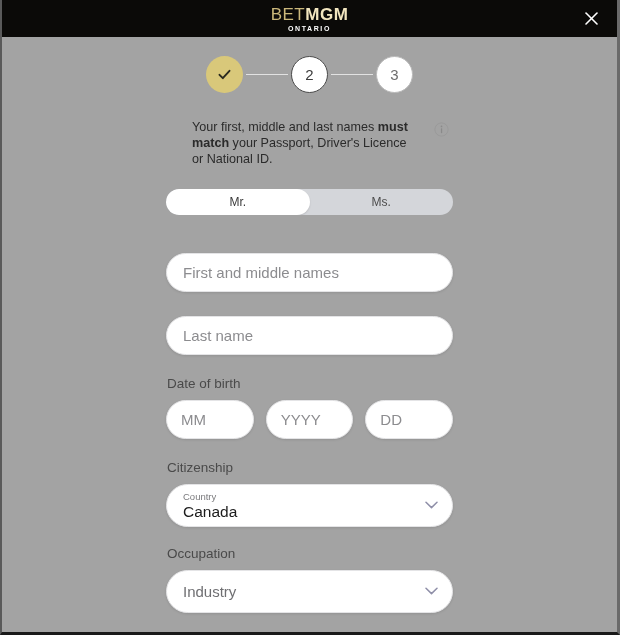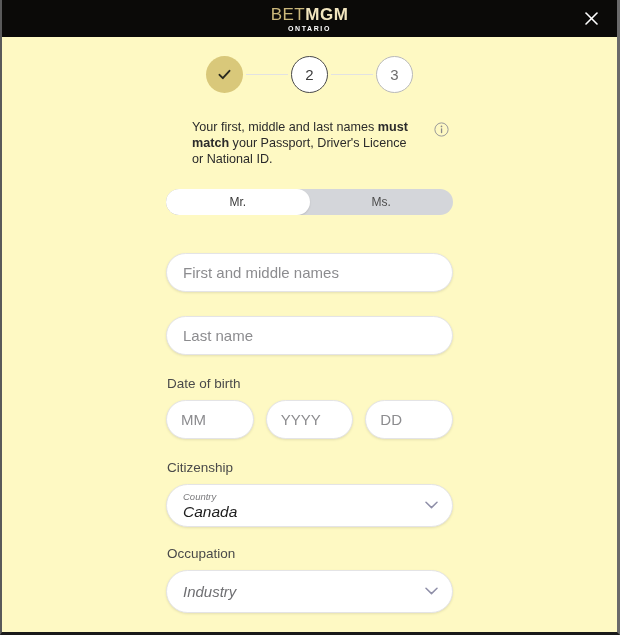--- a/index.html
+++ b/index.html
@@ -8,21 +8,21 @@
     background: #ffffff;
   }
   body {
     font-family: "Liberation Sans", sans-serif;
     -webkit-font-smoothing: antialiased;
   }
   #page {
     position: relative;
     width: 620px;
     height: 635px;
-    background: #fef9c3;
+    background: #a3a3a3;
     box-sizing: border-box;
     border-left: 2px solid #5a5a5a;
     border-right: 3px solid #6a6a6a;
     border-bottom: 3px solid #1a1a1a;
     overflow: hidden;
   }
 
   
   .header {
     position: relative;
@@ -208,21 +208,20 @@
     flex: 1;
     min-width: 0;
     padding: 0 14px;
   }
 
   
   .select-wrap {
     position: relative;
     width: 100%;
     height: 41px;
-    font-style: italic;
   }
   .select-box {
     width: 100%;
     height: 43px;
     box-sizing: border-box;
     border: 1px solid #e4e4e6;
     border-radius: 22px;
     background: #ffffff;
     box-shadow: 0 1px 2.5px rgba(0,0,0,0.10);
     padding: 0 34px 0 16px;

